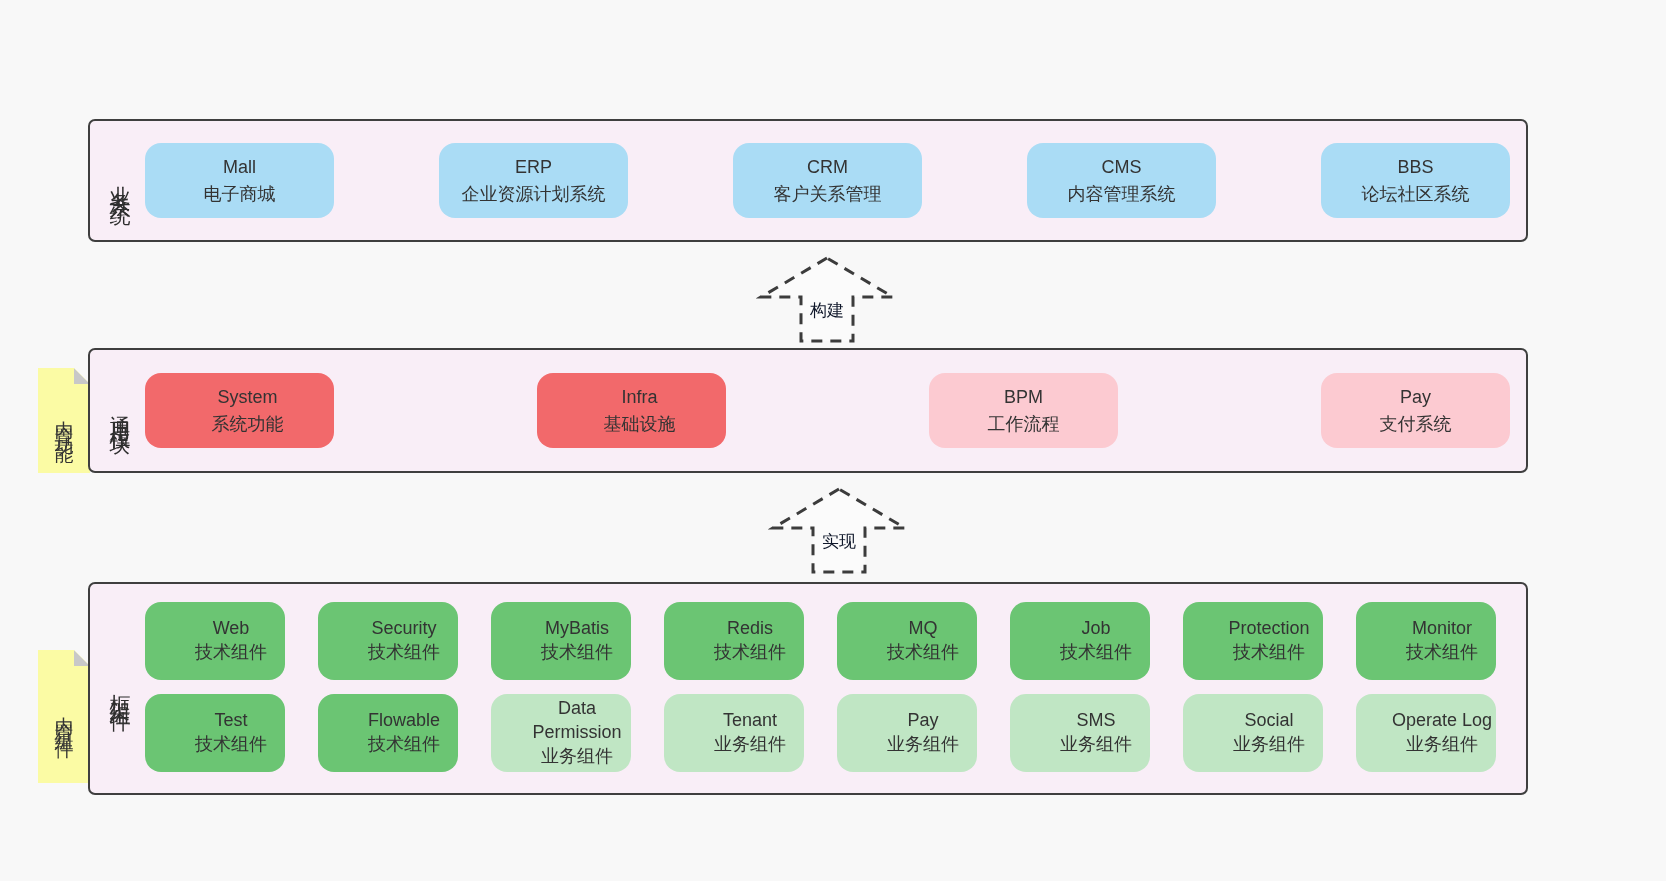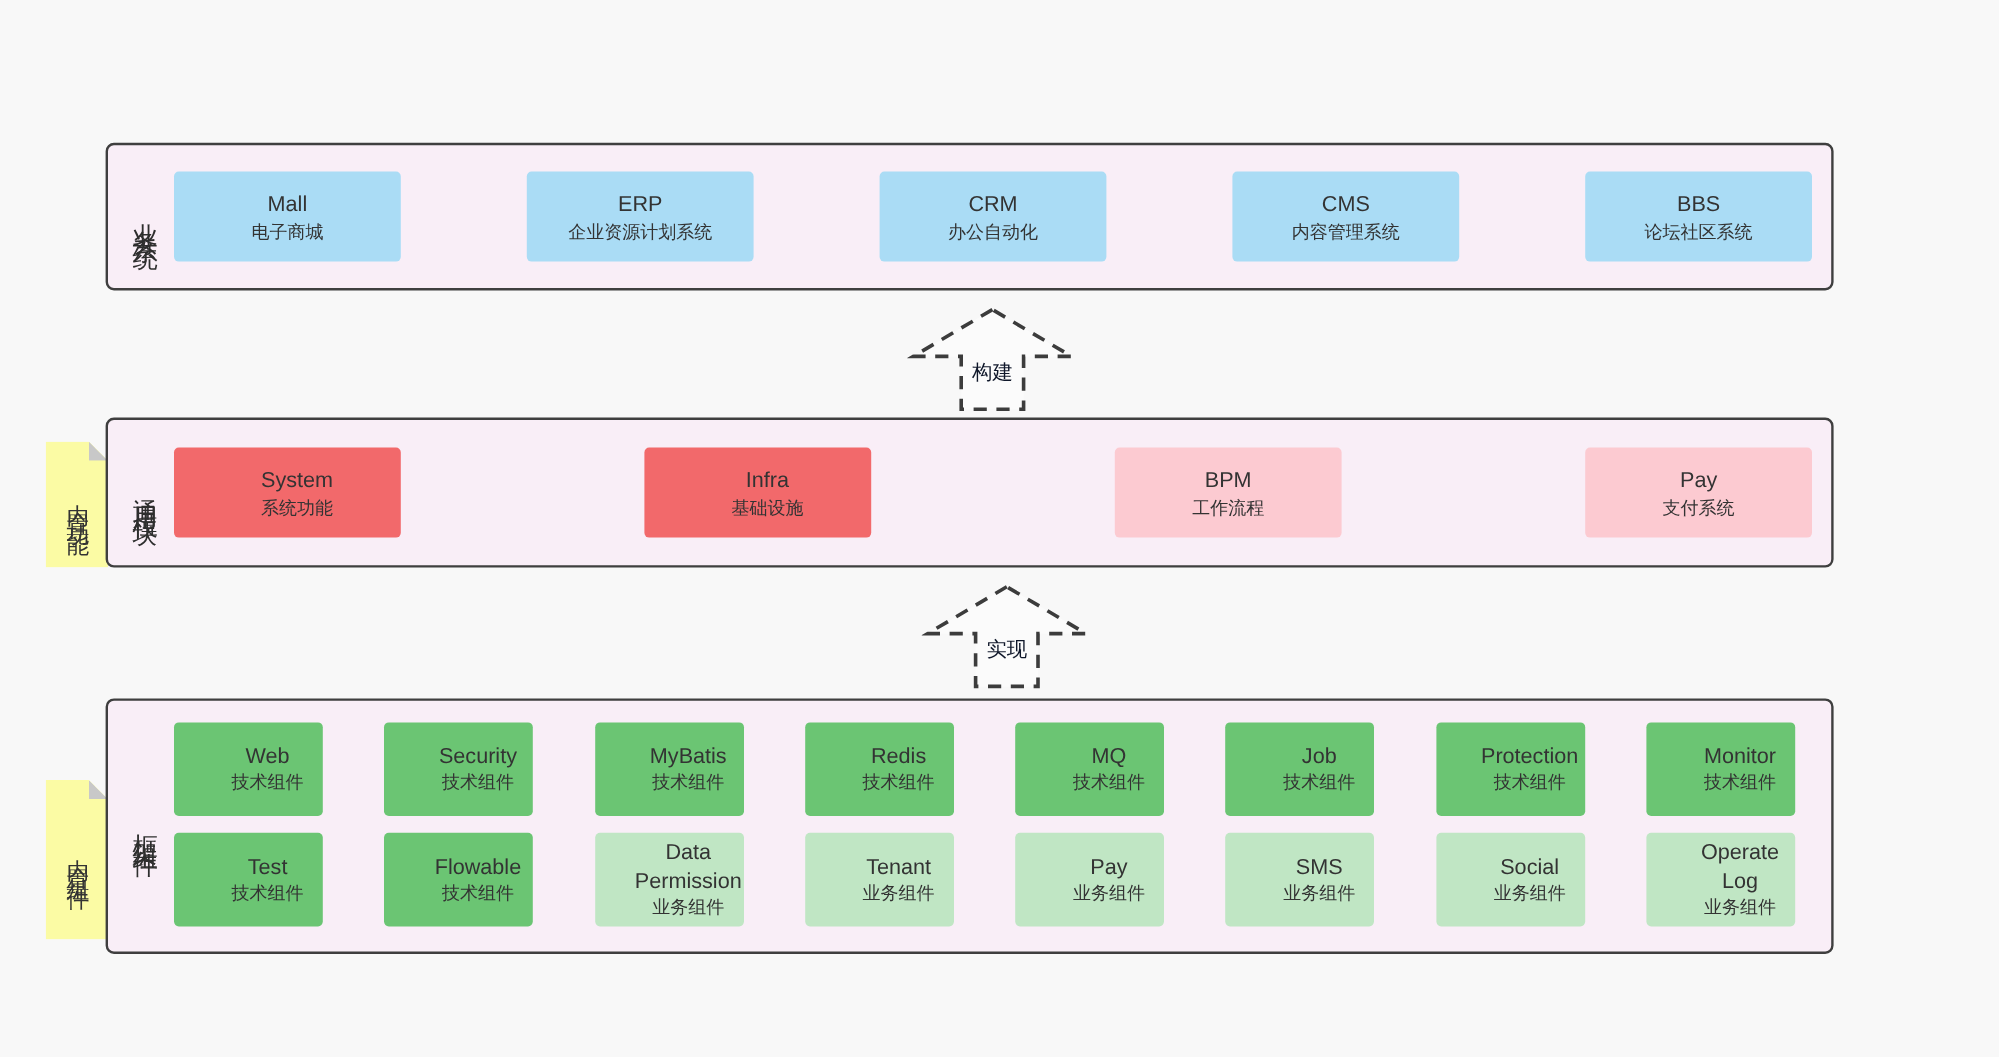--- a/index.html
+++ b/index.html
@@ -19,34 +19,34 @@
   .vlabel{
     position:absolute;left:16px;top:50%;transform:translateY(-50%);
     writing-mode:vertical-rl;text-orientation:upright;
     font-size:21px;letter-spacing:6px;color:#2e2e2e;white-space:nowrap;
   }
   .row{
     position:absolute;left:55px;right:16px;
     display:flex;justify-content:space-between;align-items:center;
   }
   .box{
-    border-radius:4px;box-sizing:border-box;
+    border-radius:16px;box-sizing:border-box;
     display:flex;flex-direction:column;align-items:center;justify-content:center;
     text-align:center;line-height:1.45;color:#333;
   }
   .box .t{font-size:18px;}
-  .box .s{font-size:15px;}
+  .box .s{font-size:18px;}
   .box.blue{background:var(--blue,#aadcf5);}
   .box.red{background:var(--red,#f2696b);padding-left:16px;}
   .box.pink{background:var(--pink,#fccad1);}
   .box.green{background:var(--green,#6bc573);}
   .box.lightgreen{background:var(--lightgreen,#c0e6c4);}
   .band-1 .box, .band-2 .box{width:189px;height:75px;}
   .band-3 .row{right:30px;}
-  .band-3 .box{width:124px;height:78px;line-height:1.32;padding-left:32px;}
+  .band-3 .box{width:140px;height:78px;line-height:1.32;padding-left:32px;}
   .sticky{
     position:absolute;width:52px;z-index:0;
     background:var(--sticky_yellow,#fbfba4);
     clip-path:polygon(0 0,calc(100% - 16px) 0,100% 16px,100% 100%,0 100%);
   }
   .sticky .fold{
     position:absolute;top:0;right:0;width:16px;height:16px;
     background:var(--fold_gray,#c8c8c8);
     clip-path:polygon(0 0,100% 100%,0 100%);
   }
@@ -81,21 +81,21 @@
       <div class="box blue">
         <div class="t">Mall</div>
         <div class="s">电子商城</div>
       </div>
       <div class="box blue">
         <div class="t">ERP</div>
         <div class="s">企业资源计划系统</div>
       </div>
       <div class="box blue">
         <div class="t">CRM</div>
-        <div class="s">办公自动化</div>
+        <div class="s">客户关系管理</div>
       </div>
       <div class="box blue">
         <div class="t">CMS</div>
         <div class="s">内容管理系统</div>
       </div>
       <div class="box blue">
         <div class="t">BBS</div>
         <div class="s">论坛社区系统</div>
       </div>
     </div>

